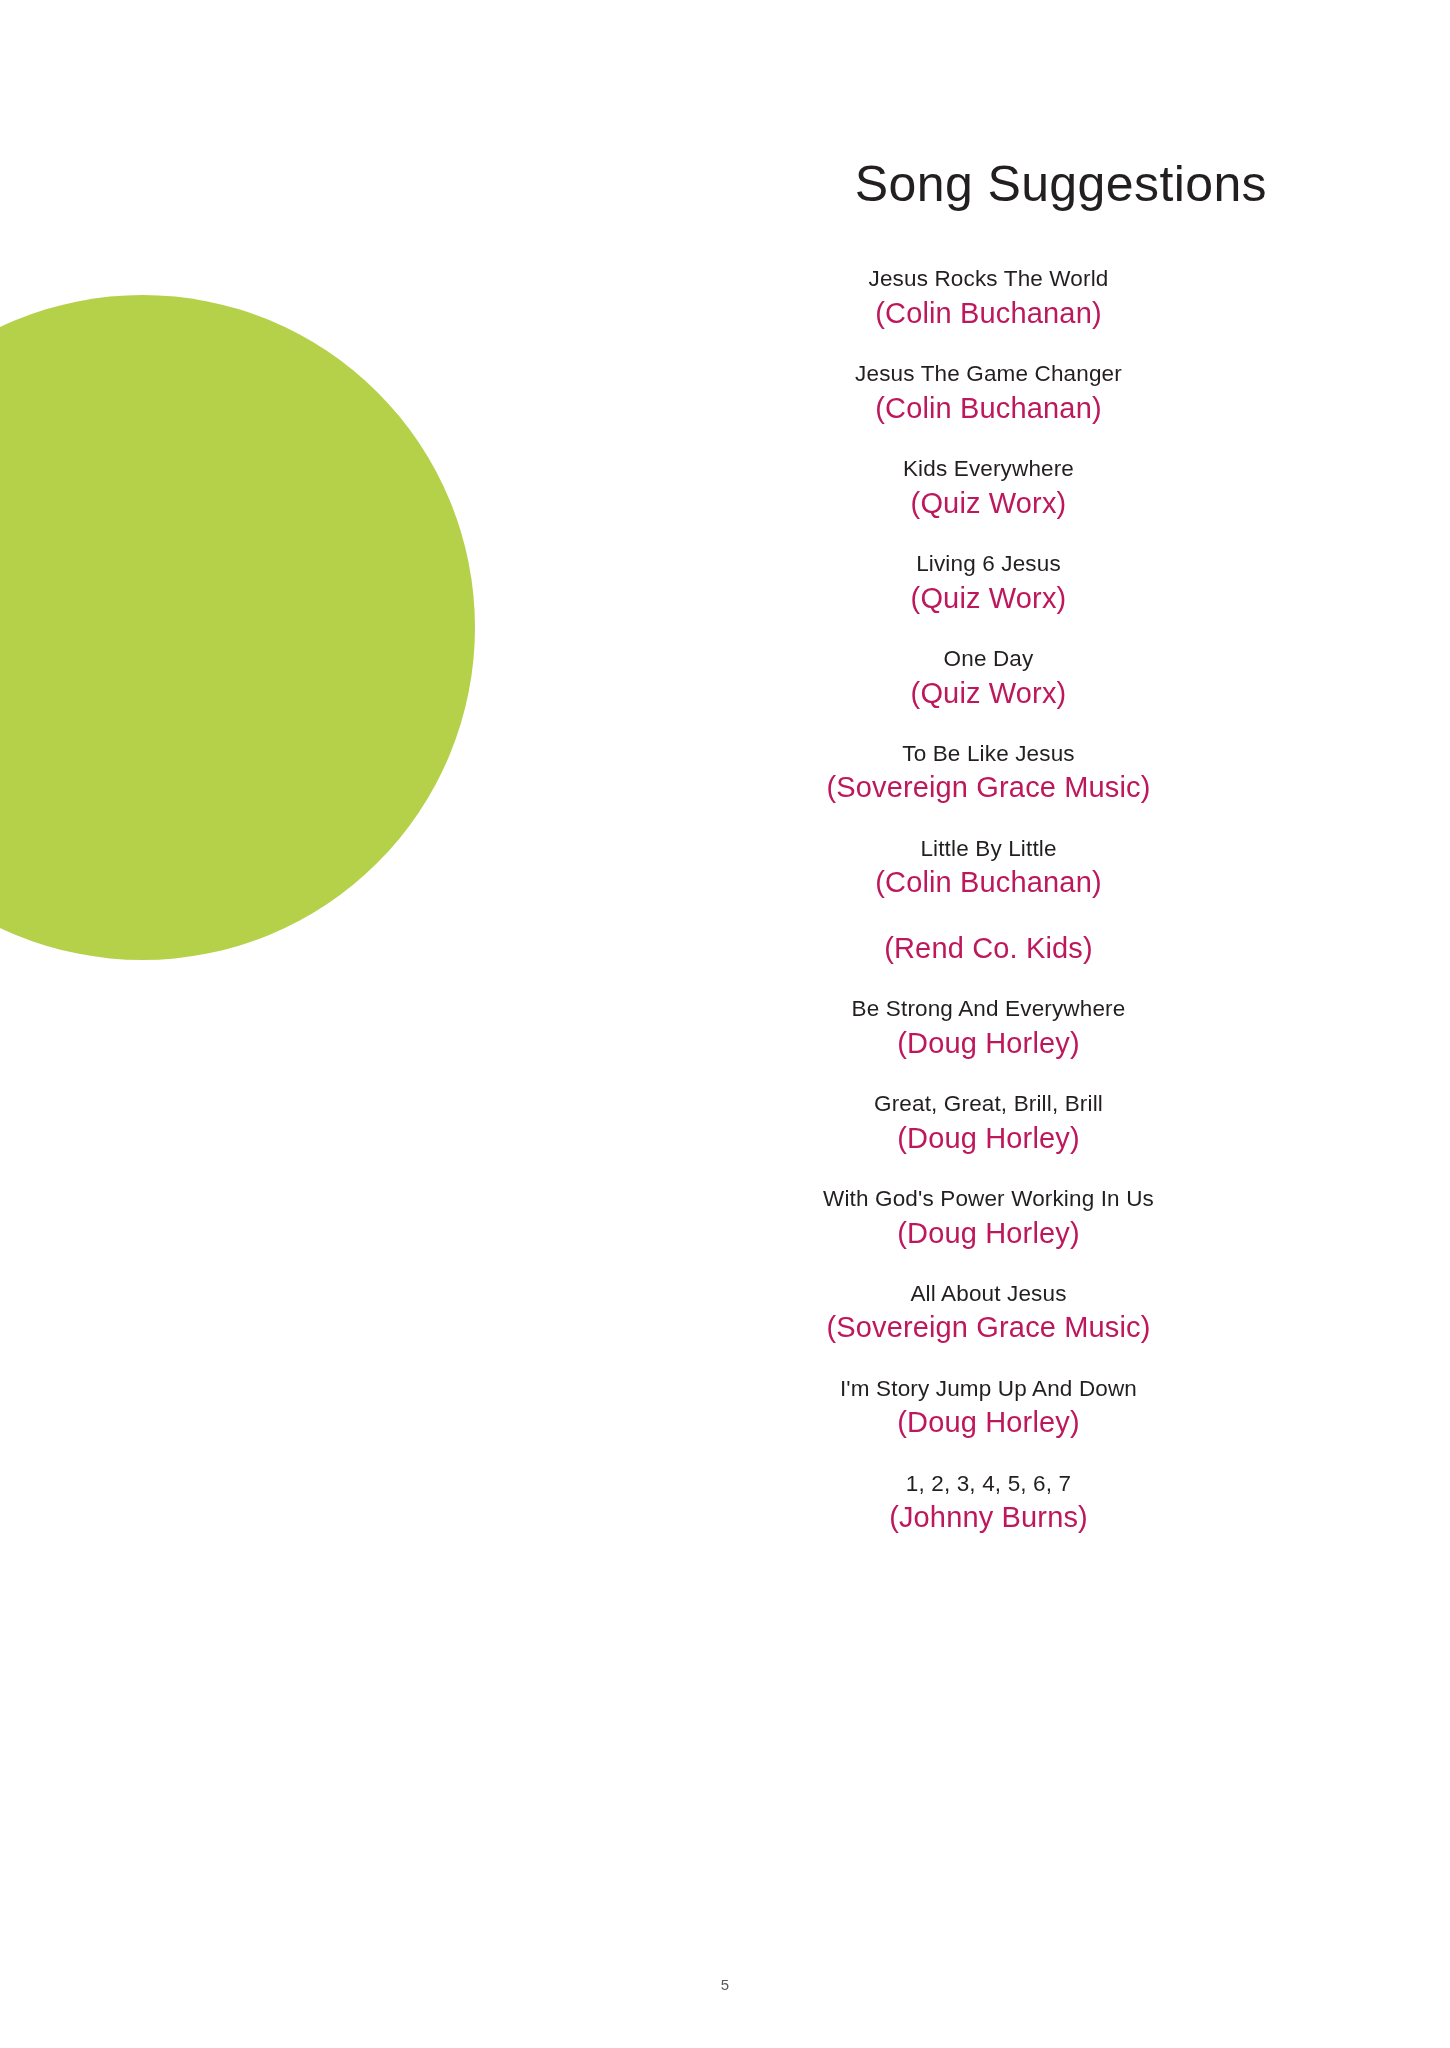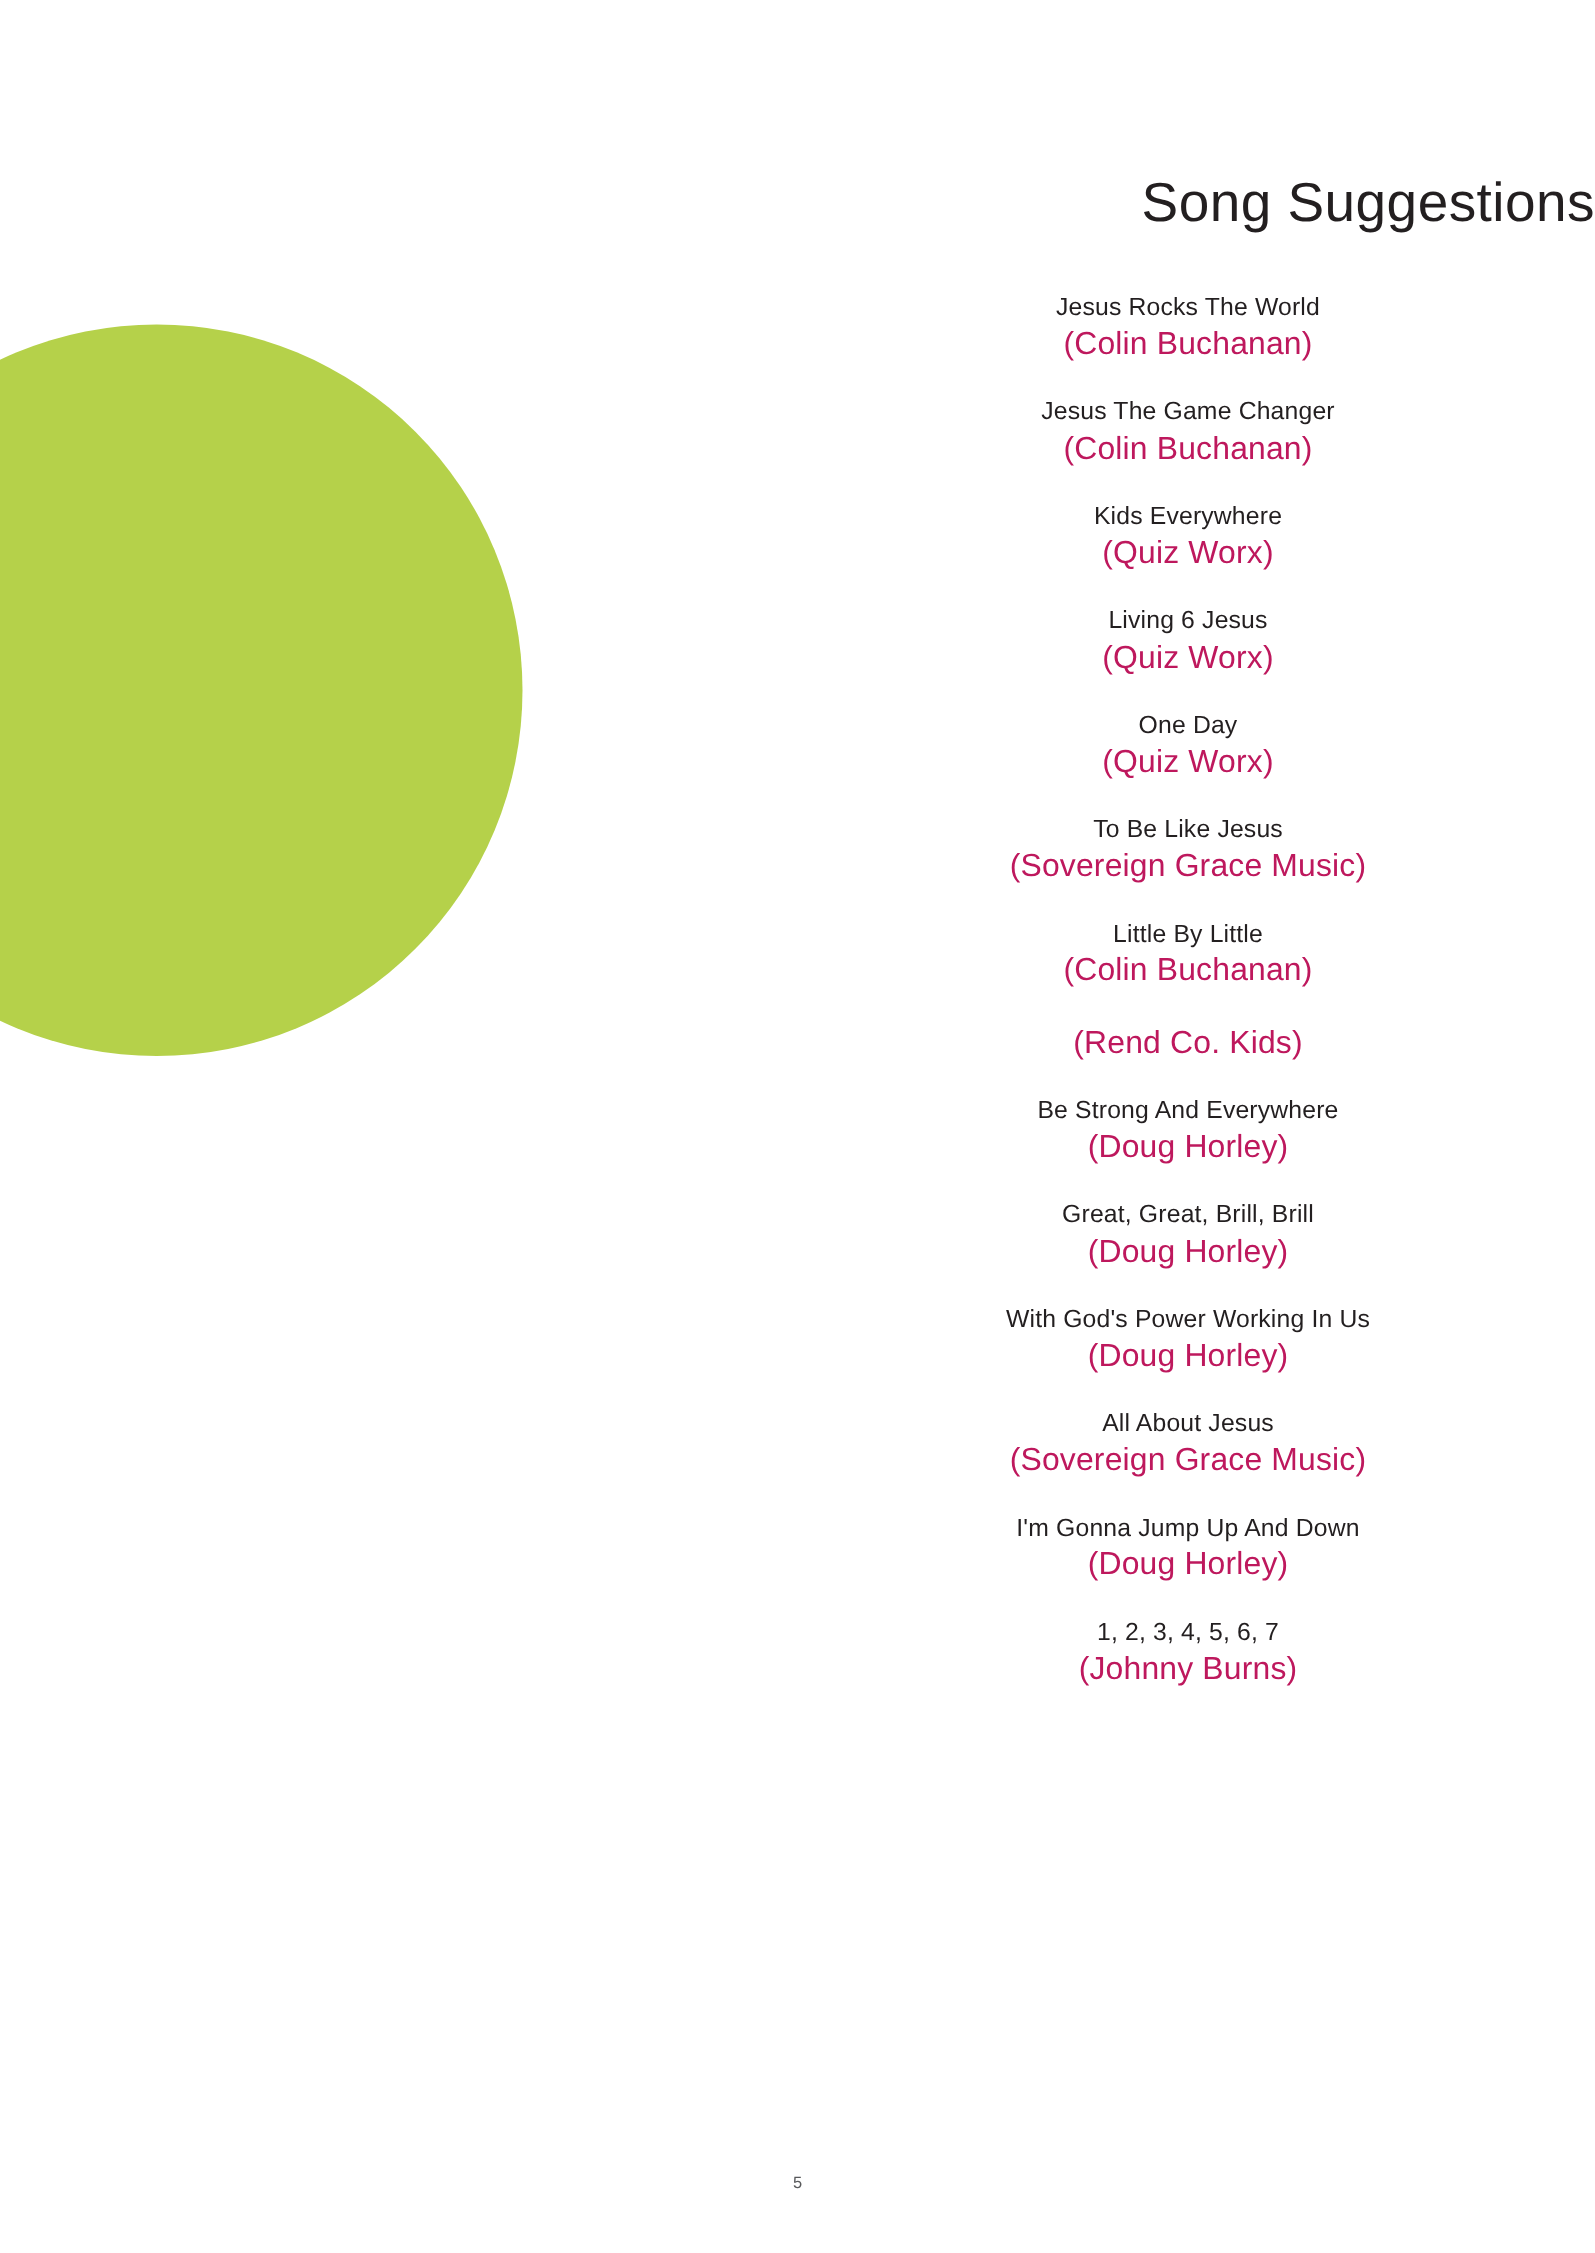--- a/index.html
+++ b/index.html
@@ -25,20 +25,21 @@
     height: 665px;
     border-radius: 50%;
     background: #b5d14a;
   }
 
   .content {
     position: absolute;
     right: 0;
     top: 0;
     width: 740px;
+    padding-right: 183px;
     box-sizing: border-box;
     text-align: right;
   }
 
   .page-title {
     font-size: 50px;
     font-weight: 400;
     letter-spacing: 0.4px;
     line-height: 1.1;
     margin: 0;
@@ -134,21 +135,21 @@
     </li>
     <li class="song-item">
       <span class="song-title">With God's Power Working In Us</span>
       <span class="song-artist">(Doug Horley)</span>
     </li>
     <li class="song-item">
       <span class="song-title">All About Jesus</span>
       <span class="song-artist">(Sovereign Grace Music)</span>
     </li>
     <li class="song-item">
-      <span class="song-title">I'm Gonna Jump Up And Down</span>
+      <span class="song-title">I'm Story Jump Up And Down</span>
       <span class="song-artist">(Doug Horley)</span>
     </li>
     <li class="song-item">
       <span class="song-title">1, 2, 3, 4, 5, 6, 7</span>
       <span class="song-artist">(Johnny Burns)</span>
     </li>
   </ul>
 </div>
 
 <div class="page-number">5</div>

